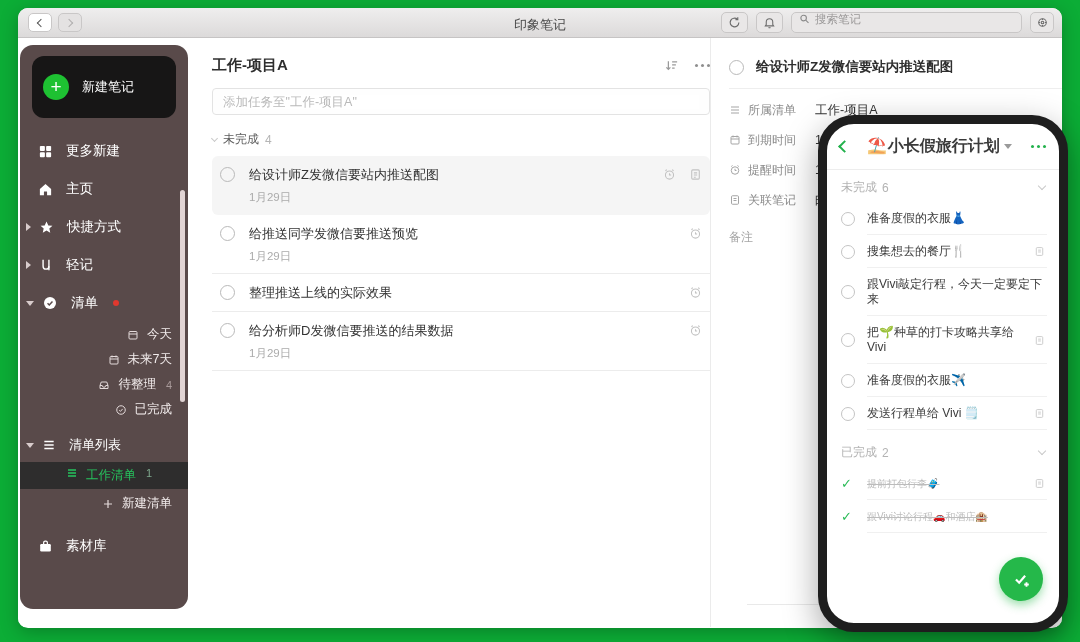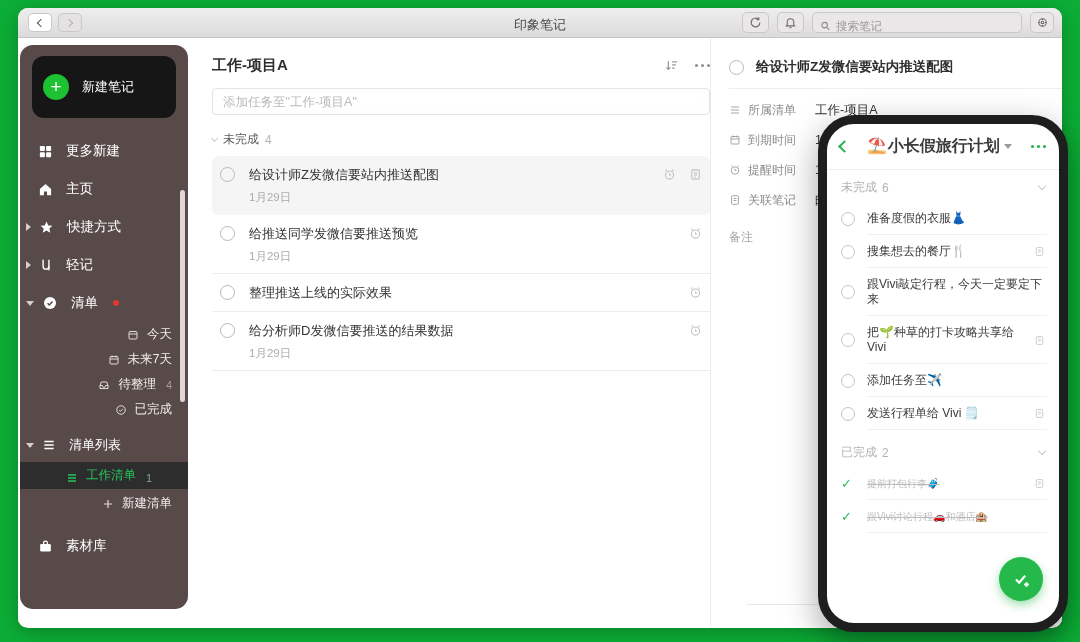--- a/index.html
+++ b/index.html
@@ -17,22 +17,22 @@
   .nav-btn { width:24px; height:19px; border-radius:5px; background:#fff; border:1px solid #c9c7c7;
              display:flex; align-items:center; justify-content:center; }
   .nav-btn.disabled { background:#e4e2e2; }
   .chev { width:6px; height:6px; border-right:1.8px solid #555; border-bottom:1.8px solid #555; }
   .chev.left { transform:rotate(135deg); margin-left:2px; }
   .chev.right { transform:rotate(-45deg); border-color:#b0aeae; margin-right:2px; }
   .tb-title { position:absolute; left:0; right:0; top:8px; text-align:center; font-size:13px; color:#4a4a4a; }
   .tb-right { position:absolute; right:8px; top:4px; display:flex; align-items:center; gap:8px; }
   .tb-iconbtn { width:27px; height:21px; border-radius:5px; background:#e9e7e7; border:1px solid #c9c7c7;
                 display:flex; align-items:center; justify-content:center; color:#6d6d6d; }
-  .tb-search { width:210px; height:21px; border-radius:5px; background:#e9e7e7; border:1px solid #c9c7c7;
-               display:flex; align-items:flex-end; padding:0 7px; gap:5px; color:#8a8a8a; }
+  .tb-search { width:231px; height:21px; border-radius:5px; background:#e9e7e7; border:1px solid #c9c7c7;
+               display:flex; align-items:flex-start; padding:0 7px; gap:5px; color:#8a8a8a; }
   .tb-search input { border:none; background:transparent; outline:none; font-size:11.5px; width:100%;
                      font-family:inherit; color:#555; }
   .tb-search input::placeholder { color:#9a9898; }
   svg.ic { display:block; }
 
   
   .content { position:relative; height:589px; background:#fff; }
 
   
   .sidebar { position:absolute; left:2px; top:7px; width:168px; height:564px;
@@ -48,21 +48,21 @@
   .s-badge::after { content:"+"; position:absolute; right:-6px; bottom:-4px; color:#fff; font-size:11px; }
   .newbox-label { font-size:13px; color:#fff; }
 
   .side-item { display:flex; align-items:center; gap:13px; padding:10px 16px 10px 18px; font-size:13.5px; }
   .side-item .caret { width:0; height:0; margin-left:-12px; margin-right:-5px; }
   .caret-r { border-left:5px solid #d8cccc; border-top:4px solid transparent; border-bottom:4px solid transparent; }
   .caret-d { border-top:5px solid #d8cccc; border-left:4px solid transparent; border-right:4px solid transparent; }
   .side-sub { display:flex; align-items:center; gap:8px; padding:4px 16px 4px 46px; font-size:12.5px; color:#f2ecec;justify-content:flex-end; }
   .side-count { color:#a99b9b; font-size:11px; margin-left:2px; }
   .red-dot { width:6px; height:6px; border-radius:50%; background:#e0382e; margin-left:2px; }
-  .side-sel { display:flex; align-items:flex-end; gap:8px; padding:5px 16px 5px 46px; font-size:12.5px;
+  .side-sel { display:flex; align-items:flex-start; gap:8px; padding:5px 16px 5px 46px; font-size:12.5px;
               background:#2e2d2d; color:#26c35d; margin:2px 0; }
   .side-sel .side-count { color:#7fa98e; }
   .side-scroll { position:absolute; right:3px; top:145px; width:5px; height:212px; background:#efe3e3;
                  border-radius:3px; opacity:.9; }
   .gap8 { height:8px; } .gap14 { height:14px; }
 
   
   .main { position:absolute; left:194px; top:7px; width:498px; }
   .main-head { display:flex; align-items:center; margin-top:11px; }
   .main-title { font-size:15px; font-weight:bold; color:#2e2e2e; flex:1; }
@@ -490,21 +490,21 @@
     <span class="ph-text">把🌱种草的打卡攻略共享给 Vivi</span>
     <span class="ph-note">
         <svg class="ic" width="11" height="11" viewBox="0 0 24 24" fill="none" stroke="currentColor" stroke-width="2">
           <rect x="5" y="3.5" width="14" height="17" rx="2"></rect>
           <path d="M9 9h6M9 13h6"></path>
         </svg>
       </span>
   </div>
   <div class="ph-row">
     <span class="ph-check"></span>
-    <span class="ph-text">添加任务至✈️</span>
+    <span class="ph-text">准备度假的衣服✈️</span>
   </div>
   <div class="ph-row">
     <span class="ph-check"></span>
     <span class="ph-text">发送行程单给 Vivi 🗒️</span>
     <span class="ph-note">
         <svg class="ic" width="11" height="11" viewBox="0 0 24 24" fill="none" stroke="currentColor" stroke-width="2">
           <rect x="5" y="3.5" width="14" height="17" rx="2"></rect>
           <path d="M9 9h6M9 13h6"></path>
         </svg>
       </span>

